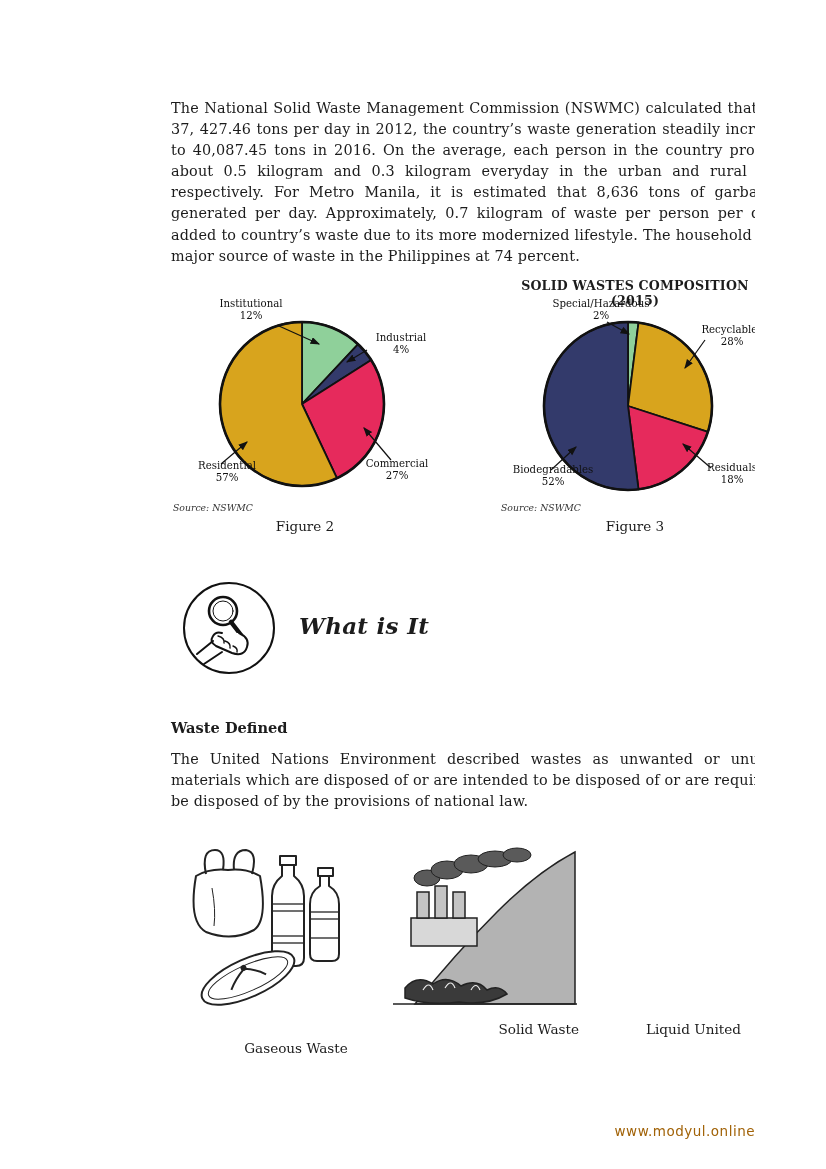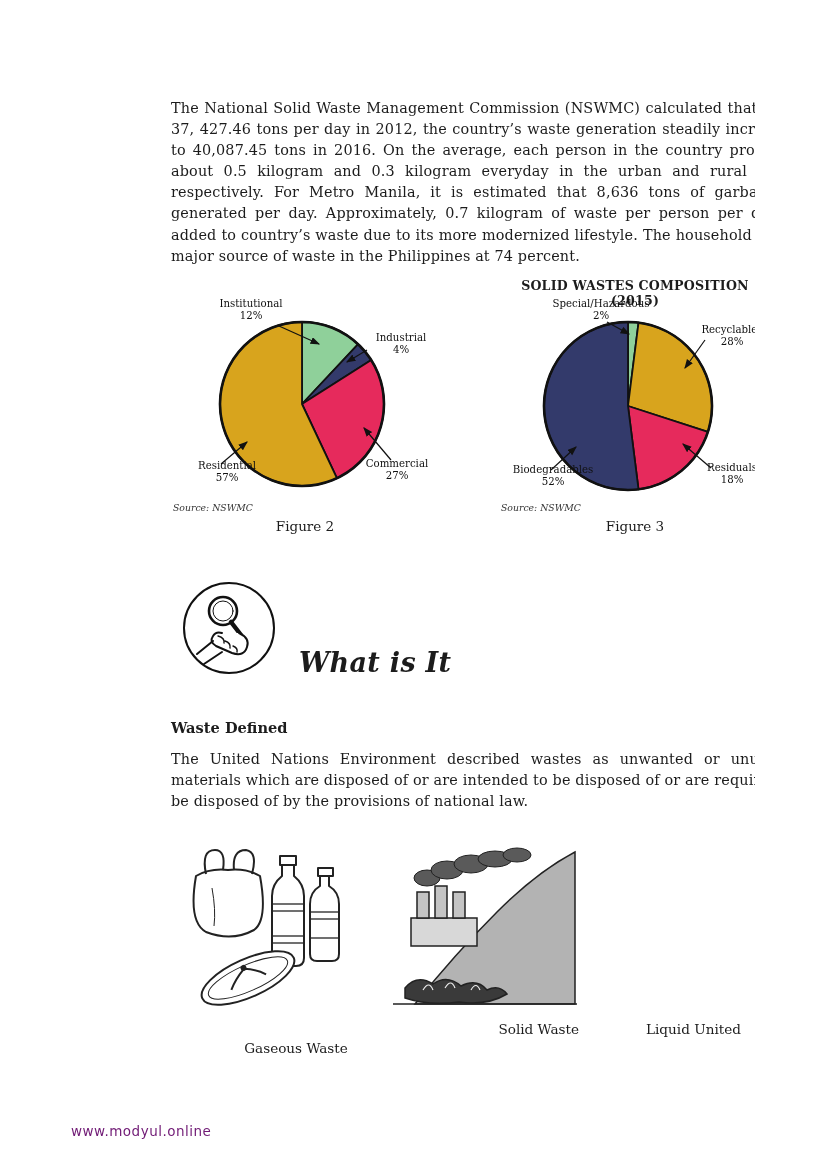--- a/index.html
+++ b/index.html
@@ -38,30 +38,29 @@
   }
   .pie-label span { display: block; }
   .chart-source {
     position: absolute; left: 2px; top: 226px;
     font-size: 9.3px; font-style: italic; color: #333;
   }
   .fig-caption {
     position: absolute; text-align: center; font-size: 13.5px;
   }
   .section-heading-big {
-    position: absolute; font-size: 27px; font-weight: bold; font-style: italic;
+    position: absolute; font-size: 23px; font-weight: bold; font-style: italic;
     letter-spacing: 0.3px;
-    margin-top: 35px;
   }
   .sub-heading { position: absolute; font-size: 14.6px; font-weight: bold; }
   .illus-caption { position: absolute; text-align: center; font-size: 13.6px; }
   .page-number { position: absolute; left: 0; right: 0; text-align: center; font-size: 14.5px; }
   .watermark {
-    position: absolute; left: 0; right: 0; text-align: left;
-    font-size: 13.5px; color: #701a75;
+    position: absolute; left: 0; right: 0; text-align: right;
+    font-size: 13.5px; color: #a16207;
     font-family: "DejaVu Sans", "Liberation Sans", sans-serif;
     letter-spacing: 0.5px;
   }
 </style>
 </head>
 <body>
 
 <div class="page">
 
   <p class="body-text abs" style="left:100px; top:98px; width:627px;">The National Solid Waste Management Commission (NSWMC) calculated that from 37, 427.46 tons per day in 2012, the country’s waste generation steadily increased to 40,087.45 tons in 2016. On the average, each person in the country produces about 0.5 kilogram and 0.3 kilogram everyday in the urban and rural areas respectively. For Metro Manila, it is estimated that 8,636 tons of garbage is generated per day. Approximately, 0.7 kilogram of waste per person per day is added to country’s waste due to its more modernized lifestyle. The household is the major source of waste in the Philippines at 74 percent.</p>

